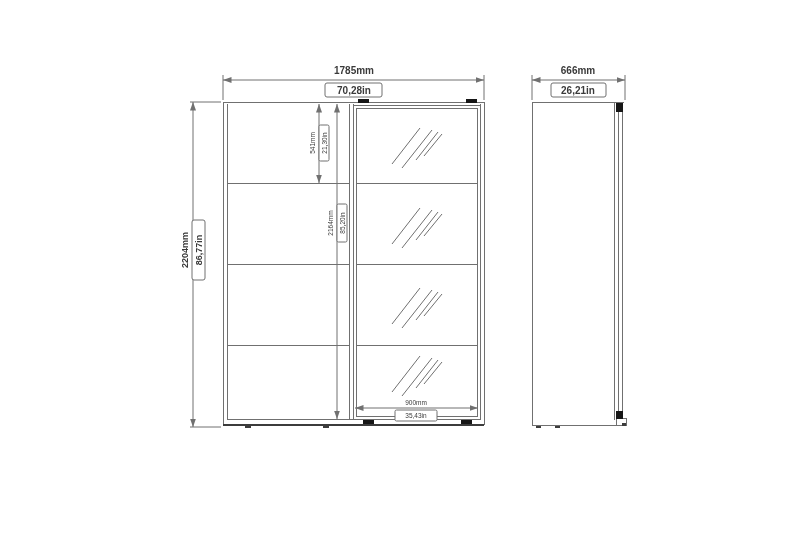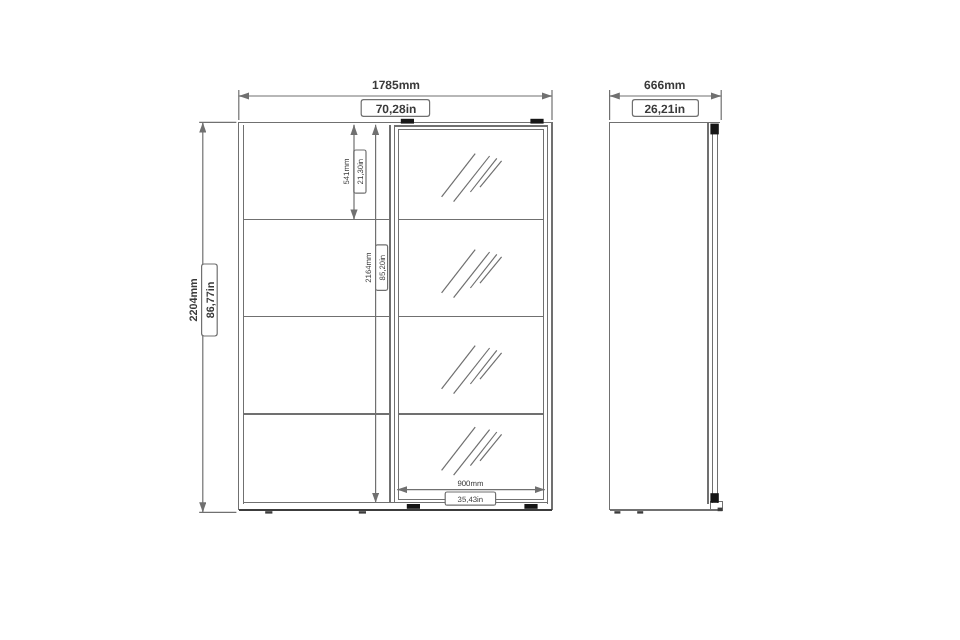--- a/index.html
+++ b/index.html
@@ -9,20 +9,21 @@
     --black:#161616;
     --background:#ffffff;
   }
   html,body{margin:0;padding:0;background:var(--background);}
   .canvas{
     position:relative;
     width:660px;height:533px;
     background:var(--background);
     font-family:"Liberation Sans", sans-serif;
     overflow:hidden;
+    margin-left:24px;
   }
   svg{display:block;}
   .ln{stroke:var(--line);stroke-width:1;fill:none;shape-rendering:crispEdges;}
   .ln-smooth{stroke:var(--line);stroke-width:1;fill:none;}
   .ln-dark{stroke:var(--dark-line);stroke-width:2;fill:none;shape-rendering:crispEdges;}
   .dimln{stroke:var(--line);stroke-width:1;fill:none;}
   .hw{fill:var(--black);stroke:none;}
   .foot{fill:var(--dark-line);stroke:none;}
   .dim-text{fill:var(--text);}
   .t-big{font-size:10px;font-weight:bold;}

